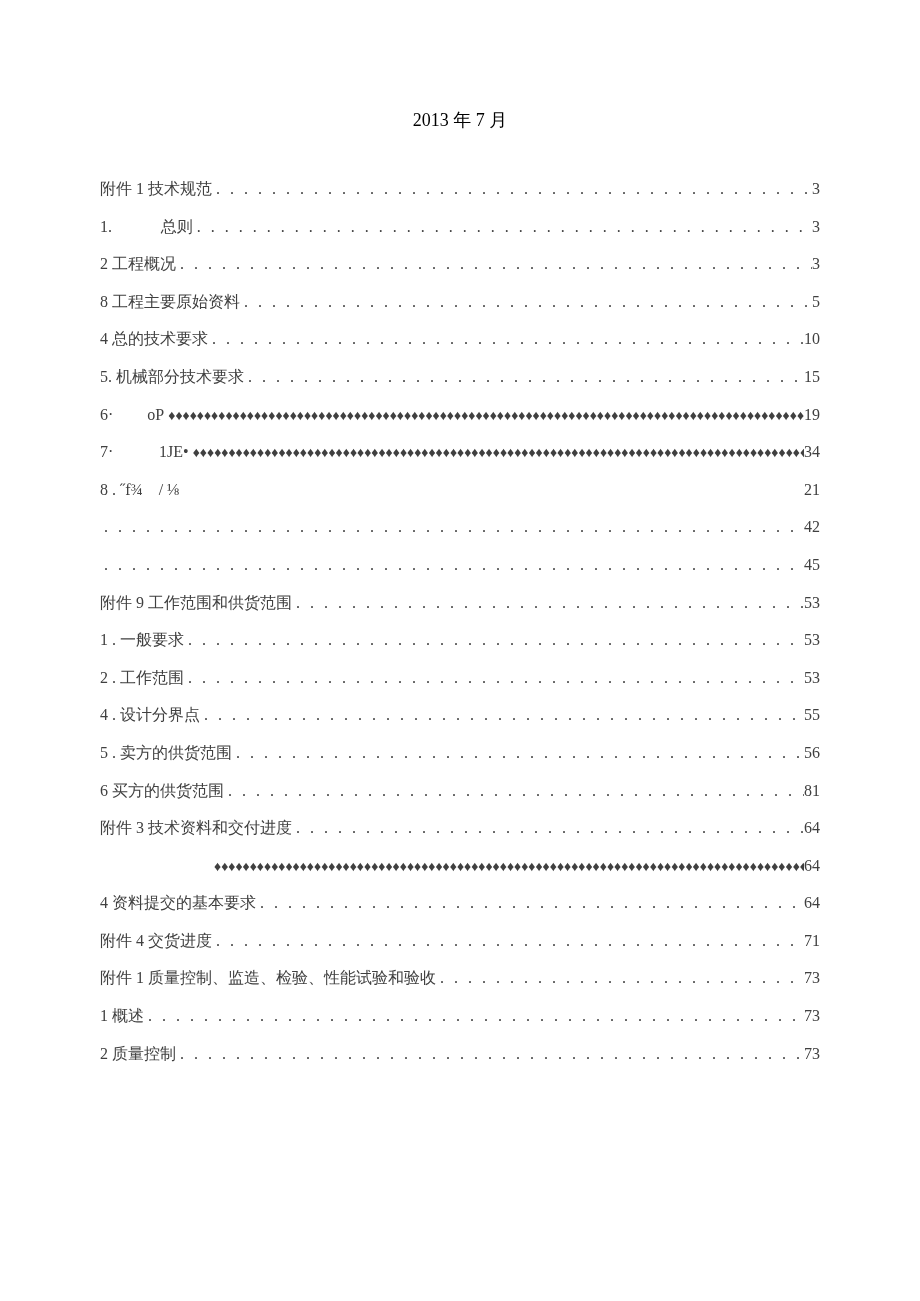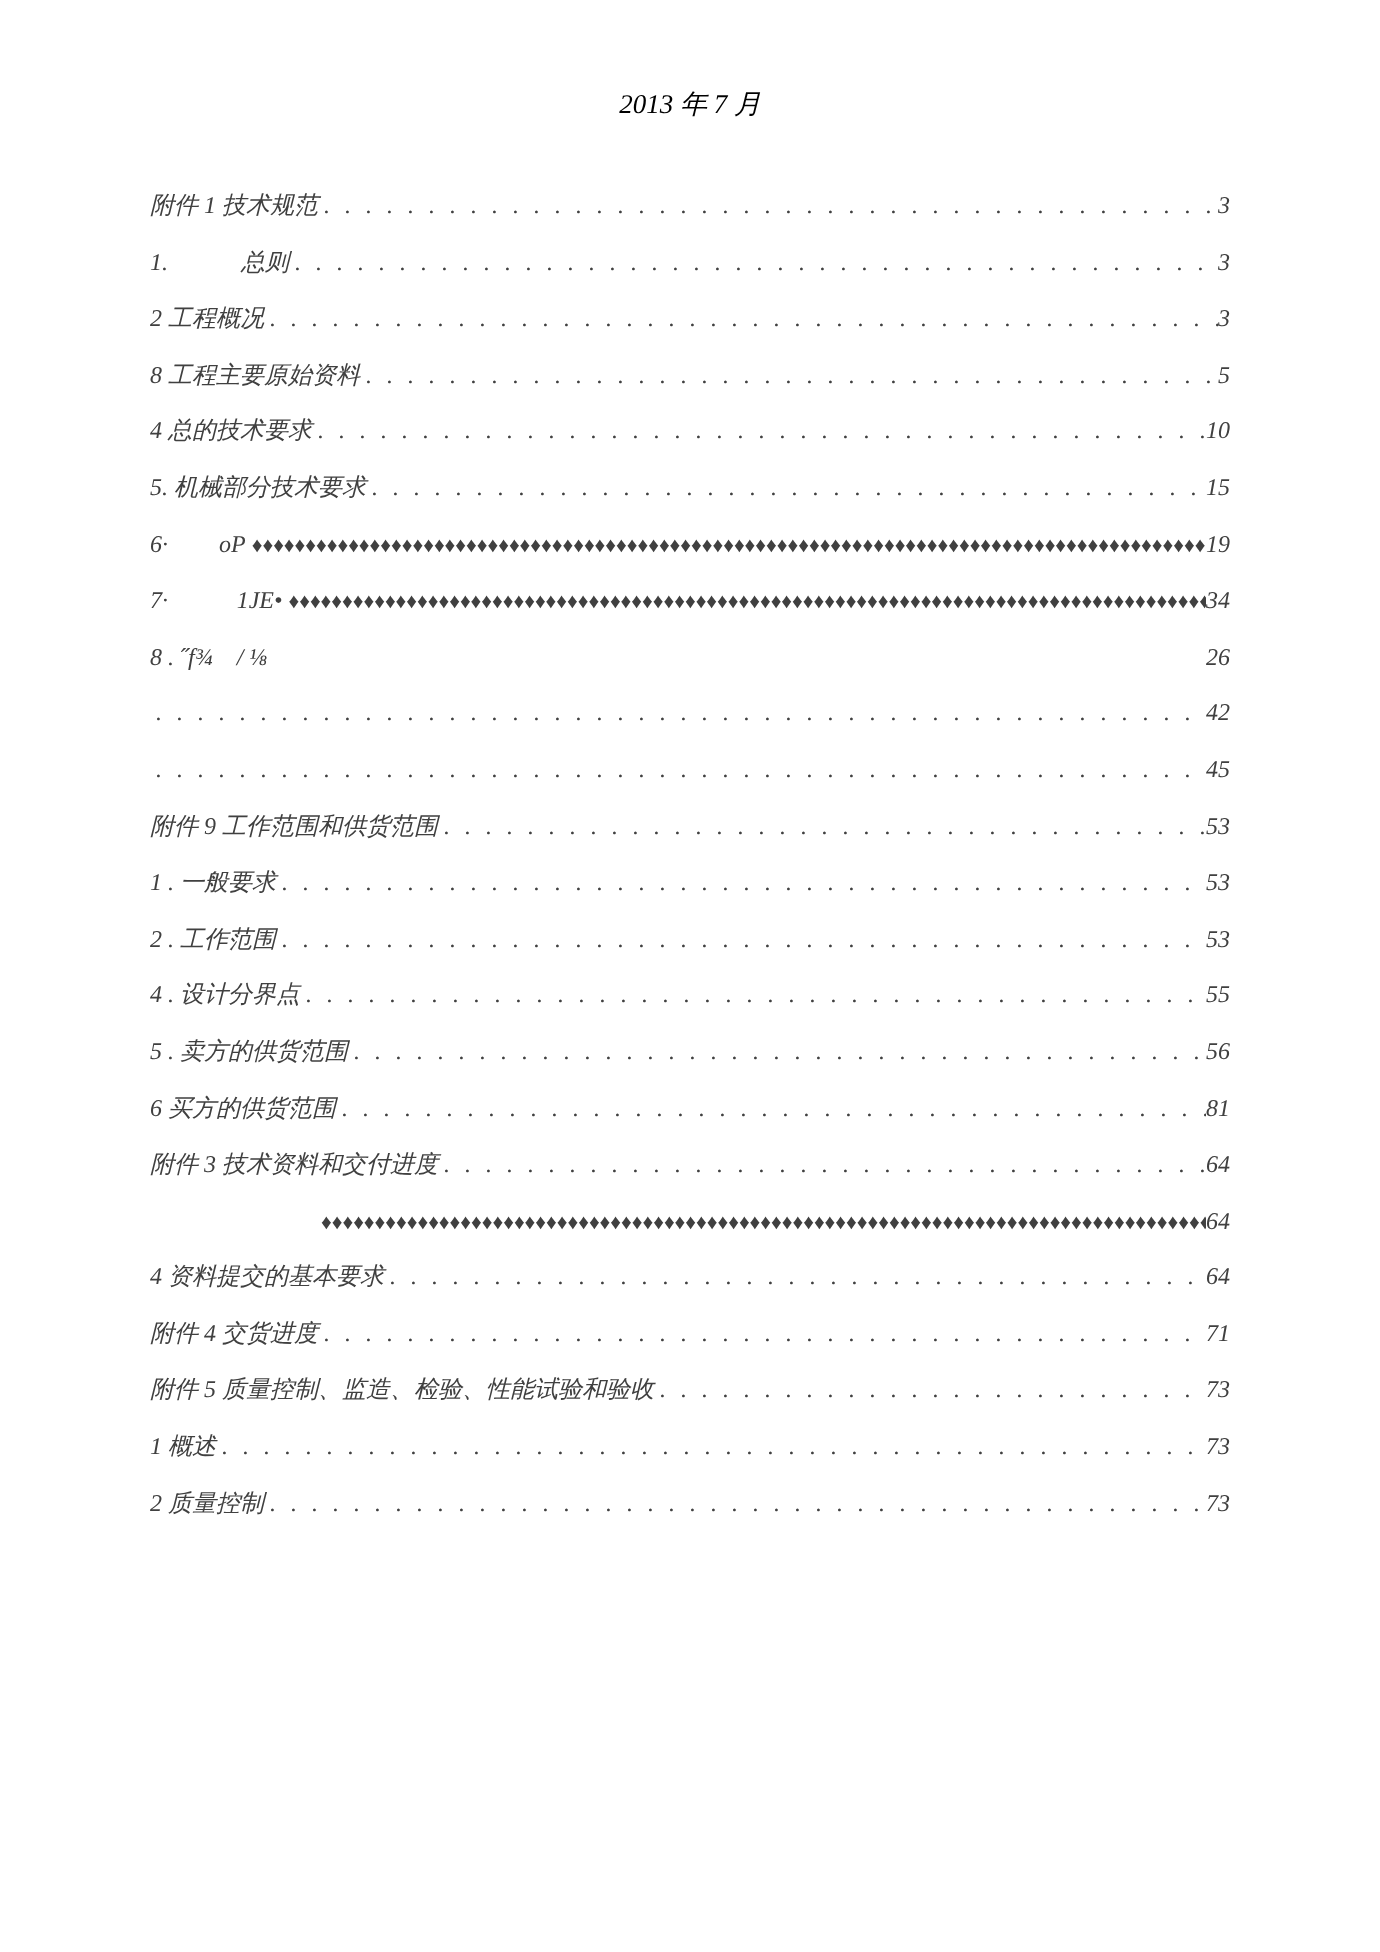--- a/index.html
+++ b/index.html
@@ -3,22 +3,21 @@
   <meta charset="utf-8">
   <style>
     body {
       margin: 0;
       padding: 0;
       background: #ffffff;
       font-family: "SimSun", "宋体", serif;
       width: 920px;
     }
     .page {
-      padding: 57px 100px 60px 100px;
-      font-style: italic;
+      padding: 108px 100px 60px 100px;
     }
     .title {
       text-align: center;
       font-size: 18px;
       color: #000;
       margin-bottom: 40px;
     }
     .toc {
       color: #404040;
       font-size: 16px;
@@ -95,21 +94,21 @@
       <div class="toc-entry">
         <span class="toc-label">7·</span>
         <span style="display: inline-block; width: 70px;"></span>
         <span class="toc-label">1JE•</span>
         <span class="toc-leader diamond">♦♦♦♦♦♦♦♦♦♦♦♦♦♦♦♦♦♦♦♦♦♦♦♦♦♦♦♦♦♦♦♦♦♦♦♦♦♦♦♦♦♦♦♦♦♦♦♦♦♦♦♦♦♦♦♦♦♦♦♦♦♦♦♦♦♦♦♦♦♦♦♦♦♦♦♦♦♦♦♦♦♦♦♦♦♦♦♦♦♦♦♦♦♦♦♦♦♦♦♦♦♦♦♦♦♦♦♦♦♦♦♦♦♦♦♦♦♦♦♦♦♦♦♦♦♦♦♦♦♦</span>
         <span class="toc-page">34</span>
       </div>
       <div class="toc-entry">
         <span class="toc-label">8  . ˝f¾ / ⅛</span>
         <span class="toc-leader" style="flex: 1 1 auto;"> </span>
-        <span class="toc-page">26</span>
+        <span class="toc-page">21</span>
       </div>
       <div class="toc-entry">
         <span class="toc-leader">. . . . . . . . . . . . . . . . . . . . . . . . . . . . . . . . . . . . . . . . . . . . . . . . . . . . . . . . . . . . . . . . . . . . . . . . . . . . . . . . . . . . . . . . . . . . . . . . . . . . . . . . . . . . . . . . . . . . .</span>
         <span class="toc-page">42</span>
       </div>
       <div class="toc-entry">
         <span class="toc-leader">. . . . . . . . . . . . . . . . . . . . . . . . . . . . . . . . . . . . . . . . . . . . . . . . . . . . . . . . . . . . . . . . . . . . . . . . . . . . . . . . . . . . . . . . . . . . . . . . . . . . . . . . . . . . . . . . . . . . .</span>
         <span class="toc-page">45</span>
       </div>
       <div class="toc-entry">
@@ -156,21 +155,21 @@
         <span class="toc-label">4 资料提交的基本要求</span>
         <span class="toc-leader">. . . . . . . . . . . . . . . . . . . . . . . . . . . . . . . . . . . . . . . . . . . . . . . . . . . . . . . . . . . . . . . . . . . . . . . . . . . . . . . . . . . . . . . . . . . . . . . . . . . . . . . . . . . . . . . . . . . . .</span>
         <span class="toc-page">64</span>
       </div>
       <div class="toc-entry">
         <span class="toc-label">附件 4 交货进度</span>
         <span class="toc-leader">. . . . . . . . . . . . . . . . . . . . . . . . . . . . . . . . . . . . . . . . . . . . . . . . . . . . . . . . . . . . . . . . . . . . . . . . . . . . . . . . . . . . . . . . . . . . . . . . . . . . . . . . . . . . . . . . . . . . .</span>
         <span class="toc-page">71</span>
       </div>
       <div class="toc-entry">
-        <span class="toc-label">附件 5 质量控制、监造、检验、性能试验和验收</span>
+        <span class="toc-label">附件 1 质量控制、监造、检验、性能试验和验收</span>
         <span class="toc-leader">. . . . . . . . . . . . . . . . . . . . . . . . . . . . . . . . . . . . . . . . . . . . . . . . . . . . . . . . . . . . . . . . . . . . . . . . . . . . . . . . . . . . . . . . . . . . . . . . . . . . . . . . . . . . . . . . . . . . .</span>
         <span class="toc-page">73</span>
       </div>
       <div class="toc-entry">
         <span class="toc-label">1 概述</span>
         <span class="toc-leader">. . . . . . . . . . . . . . . . . . . . . . . . . . . . . . . . . . . . . . . . . . . . . . . . . . . . . . . . . . . . . . . . . . . . . . . . . . . . . . . . . . . . . . . . . . . . . . . . . . . . . . . . . . . . . . . . . . . . .</span>
         <span class="toc-page">73</span>
       </div>
       <div class="toc-entry">
         <span class="toc-label">2 质量控制</span>

